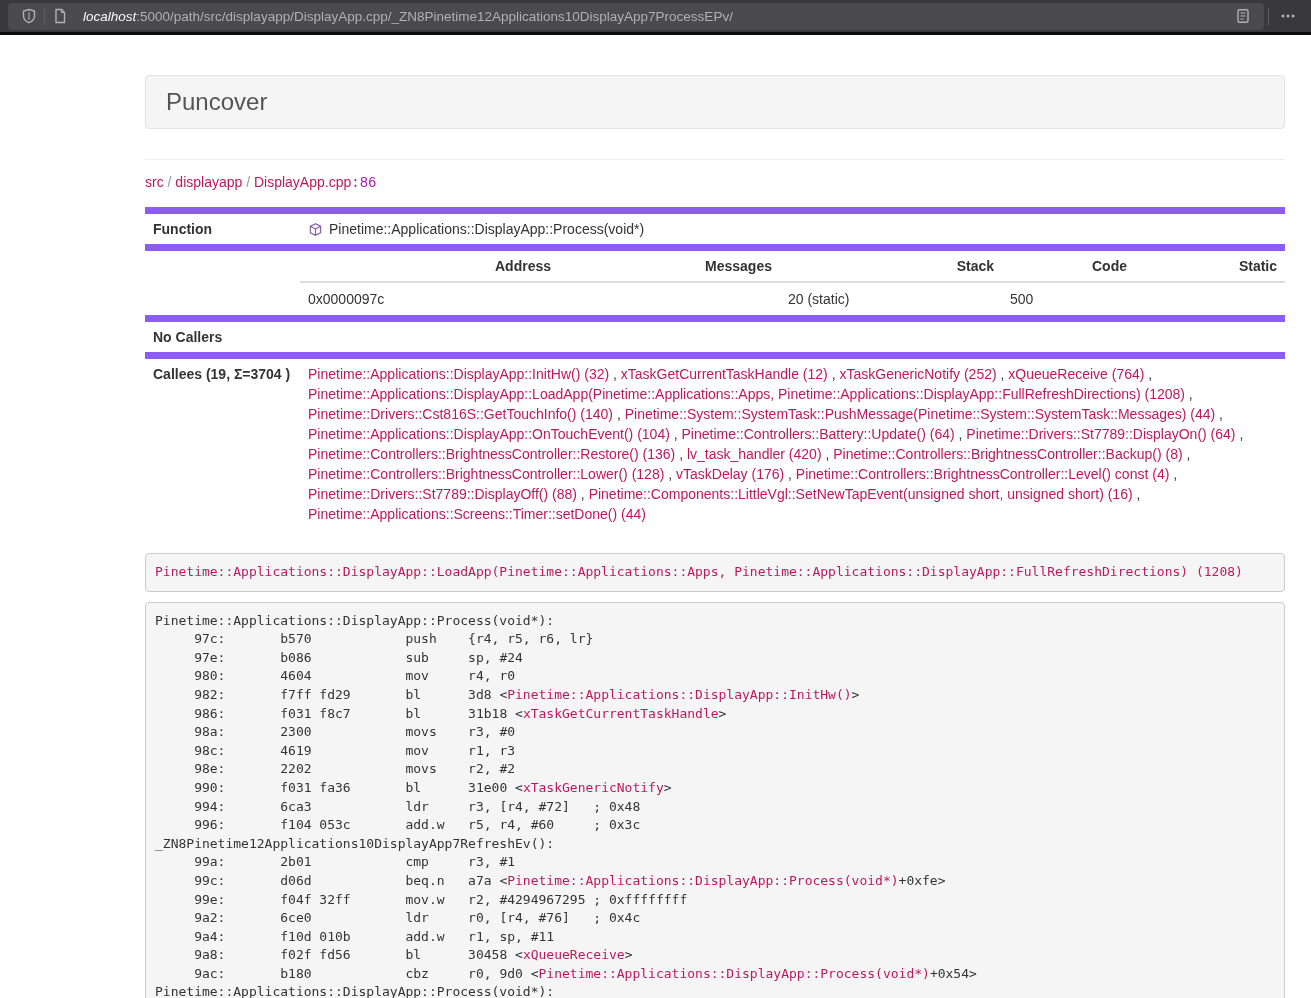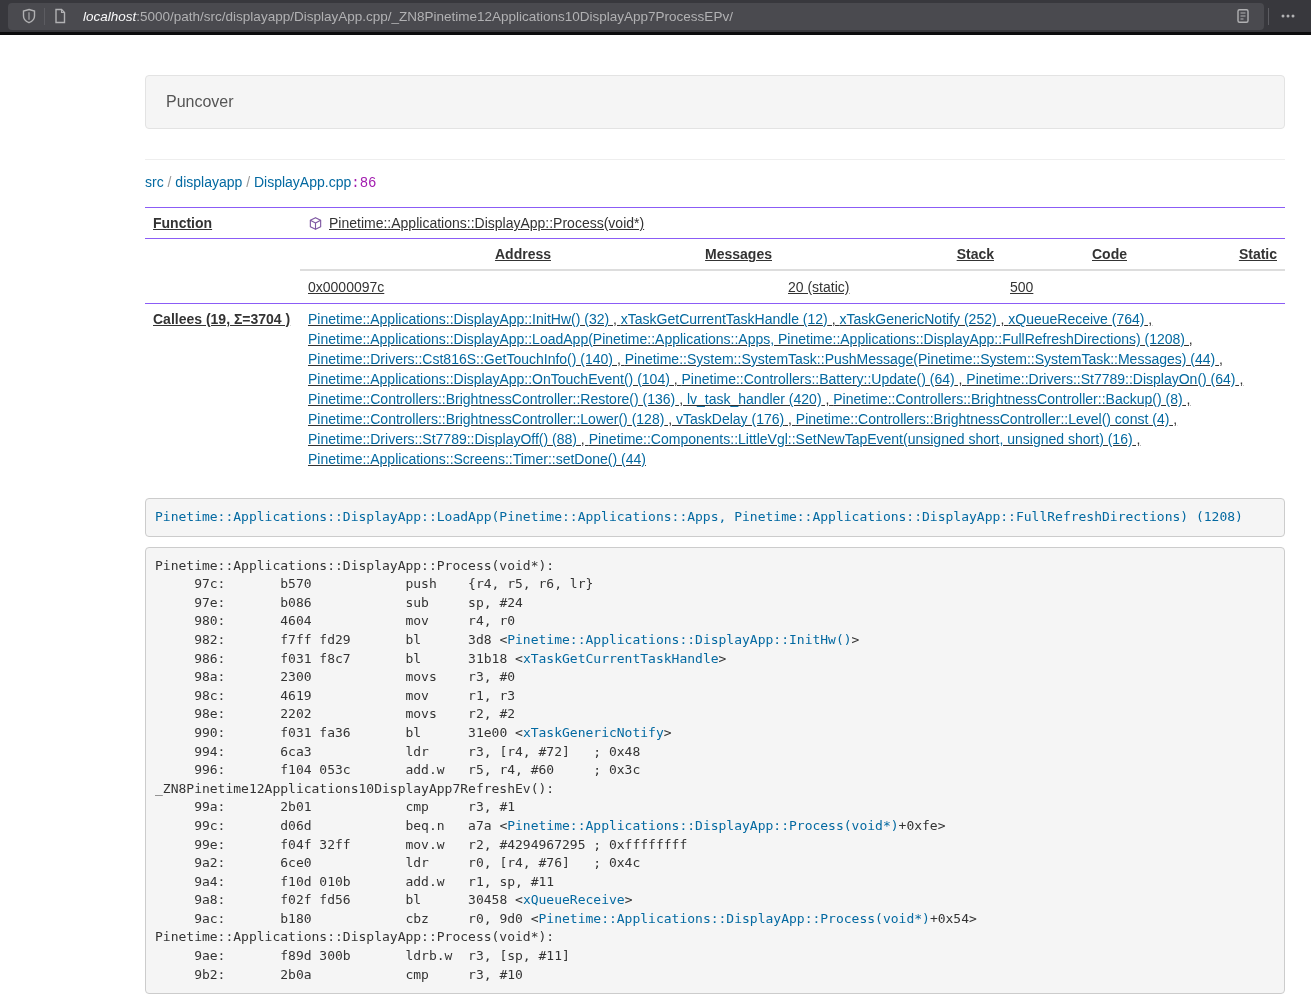--- a/index.html
+++ b/index.html
@@ -2,21 +2,21 @@
 <html><head>
 <meta charset="utf-8">
 <style>
   * { box-sizing: border-box; margin: 0; padding: 0; }
   html, body {
     width: 1311px; height: 998px; overflow: hidden;
     background: #ffffff;
     font-family: "Liberation Sans", sans-serif;
     font-size: 14px; color: #333;
   }
-  a { color: #0369a1; text-decoration: none; cursor: pointer; margin-top: 15px; }
+  a { color: #be185d; text-decoration: none; cursor: pointer; margin-top: 15px; }
 
   
   .toolbar {
     height: 35px; background: #38383d;
     border-bottom: 3px solid #0c0c0d;
     display: flex; align-items: center; padding: 0 8px;
   }
   .urlbar {
     flex: 1; height: 27px; background: #4a4a4f; border-radius: 4px;
     display: flex; align-items: center; padding: 0 6px;
@@ -32,30 +32,30 @@
   .url-text .host { color: #f9f9fa; font-style: italic; }
   .toolbar-right { display: flex; align-items: center; }
 
   
   .container { width: 1140px; margin-left: 145px; }
   .jumbotron {
     margin-top: 40px; background: #f5f5f5;
     border: 1px solid #e3e3e3; border-radius: 4px;
     padding: 15px 20px;
   }
-  .jumbotron .app-title { font-size: 16px; font-weight: 400; color: #555; line-height: 22px; }
+  .jumbotron .app-title { font-size: 24px; font-weight: 400; color: #555; line-height: 22px; }
   hr.rule { border: none; border-top: 1px solid #eee; margin: 30px 0 0 0; }
   .breadcrumb { margin: 14px 0 16px 0; color: #999; }
   .breadcrumb .suffix { color: #a21caf; font-family: Liberation Mono, monospace; }
 
   table.main { width: 100%; border-collapse: collapse; }
   table.main > tbody > tr > th,
   table.main > tbody > tr > td {
-    border-top: 1px solid #8b5cf6; padding: 5px 8px;
-    text-align: left; vertical-align: top; line-height: 20px; text-decoration: underline;
+    border-top: 7px solid #8b5cf6; padding: 5px 8px;
+    text-align: left; vertical-align: top; line-height: 20px;
   }
   table.main > tbody > tr > th.rowhead { width: 155px; font-weight: 700; }
   td.subtable-cell { padding: 0 !important; border-top: 1px solid #ddd; }
 
   table.inner { width: 100%; border-collapse: collapse; }
   table.inner th {
     padding: 5px 8px; text-align: right; font-weight: 700;
     border-bottom: 2px solid #ddd; line-height: 20px;
   }
   table.inner td { padding: 6px 8px; text-align: left; line-height: 20px; }
@@ -163,20 +163,24 @@
               <tr>
                 <td>0x0000097c</td>
                 <td></td>
                 <td>20 (static)</td>
                 <td>500</td>
                 <td></td>
               </tr>
             </tbody>
           </table>
         </td>
+      </tr>
+      <tr>
+        <th class="rowhead">No Callers</th>
+        <td></td>
       </tr>
       <tr>
         <th class="rowhead">Callees (19, Σ=3704 )</th>
         <td class="callees-cell"><a>Pinetime::Applications::DisplayApp::InitHw() (32)</a> , <a>xTaskGetCurrentTaskHandle (12)</a> , <a>xTaskGenericNotify (252)</a> , <a>xQueueReceive (764)</a> , <a>Pinetime::Applications::DisplayApp::LoadApp(Pinetime::Applications::Apps, Pinetime::Applications::DisplayApp::FullRefreshDirections) (1208)</a> , <a>Pinetime::Drivers::Cst816S::GetTouchInfo() (140)</a> , <a>Pinetime::System::SystemTask::PushMessage(Pinetime::System::SystemTask::Messages) (44)</a> , <a>Pinetime::Applications::DisplayApp::OnTouchEvent() (104)</a> , <a>Pinetime::Controllers::Battery::Update() (64)</a> , <a>Pinetime::Drivers::St7789::DisplayOn() (64)</a> , <a>Pinetime::Controllers::BrightnessController::Restore() (136)</a> , <a>lv_task_handler (420)</a> , <a>Pinetime::Controllers::BrightnessController::Backup() (8)</a> , <a>Pinetime::Controllers::BrightnessController::Lower() (128)</a> , <a>vTaskDelay (176)</a> , <a>Pinetime::Controllers::BrightnessController::Level() const (4)</a> , <a>Pinetime::Drivers::St7789::DisplayOff() (88)</a> , <a>Pinetime::Components::LittleVgl::SetNewTapEvent(unsigned short, unsigned short) (16)</a> , <a>Pinetime::Applications::Screens::Timer::setDone() (44)</a></td>
       </tr>
     </tbody>
   </table>
 
   <pre class="codeblock snippet"><a>Pinetime::Applications::DisplayApp::LoadApp(Pinetime::Applications::Apps, Pinetime::Applications::DisplayApp::FullRefreshDirections) (1208)</a></pre>
 

